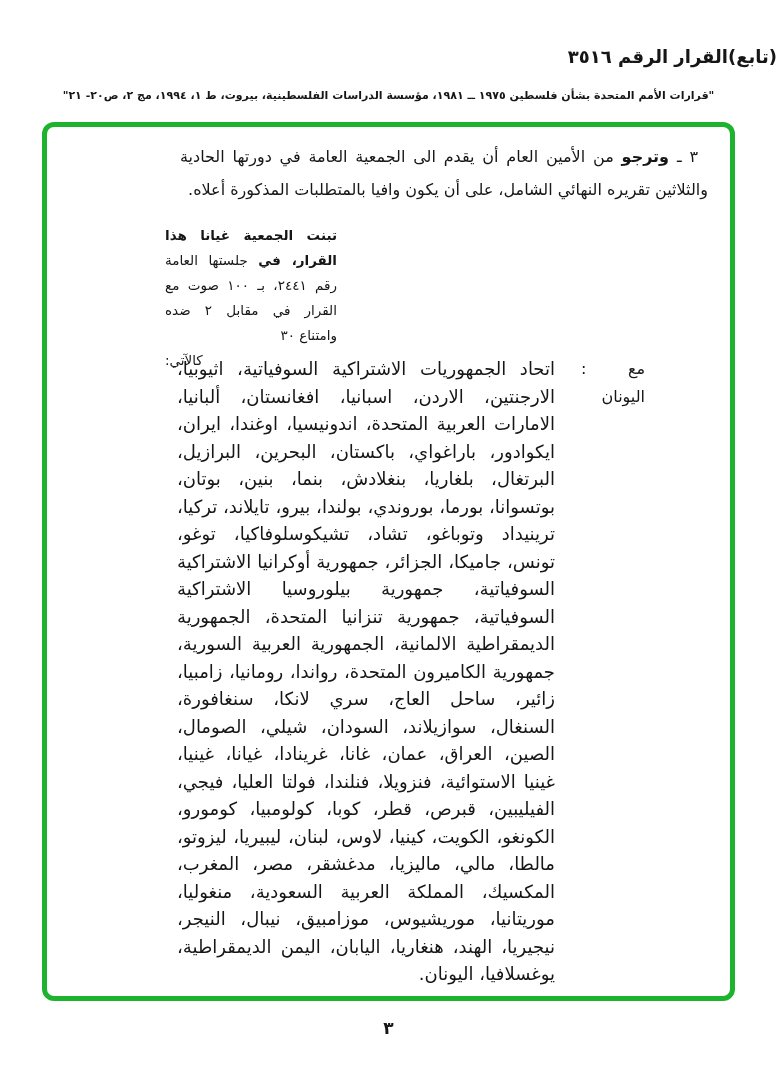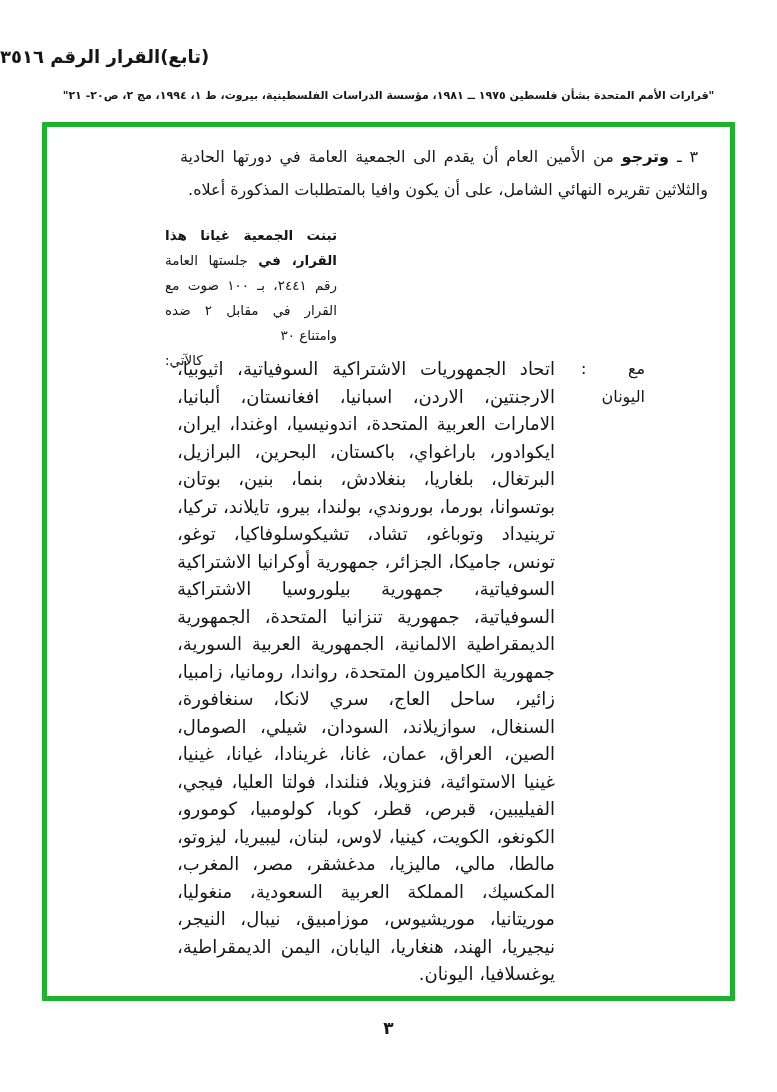--- a/index.html
+++ b/index.html
@@ -16,21 +16,21 @@
     position: relative;
     width: 777px;
     height: 1092px;
     background: #ffffff;
   }
   .title {
     position: absolute;
     top: 46px;
     left: 0;
     right: 0;
-    text-align: left;
+    text-align: right;
     direction: rtl;
     font-size: 18px;
     font-weight: bold;
     letter-spacing: 0.5px;
   }
   .citation {
     position: absolute;
     top: 89px;
     left: 0;
     right: 0;
@@ -40,21 +40,21 @@
     font-weight: bold;
     white-space: nowrap;
   }
   .frame {
     position: absolute;
     left: 42px;
     top: 122px;
     width: 683px;
     height: 869px;
     border: 5px solid #1db32f;
-    border-radius: 1px;
+    border-radius: 12px;
     background: #ffffff;
   }
   .clause {
     position: absolute;
     top: 13px;
     right: 22px;
     width: 528px;
     margin: 0;
     direction: rtl;
     text-align: justify;

